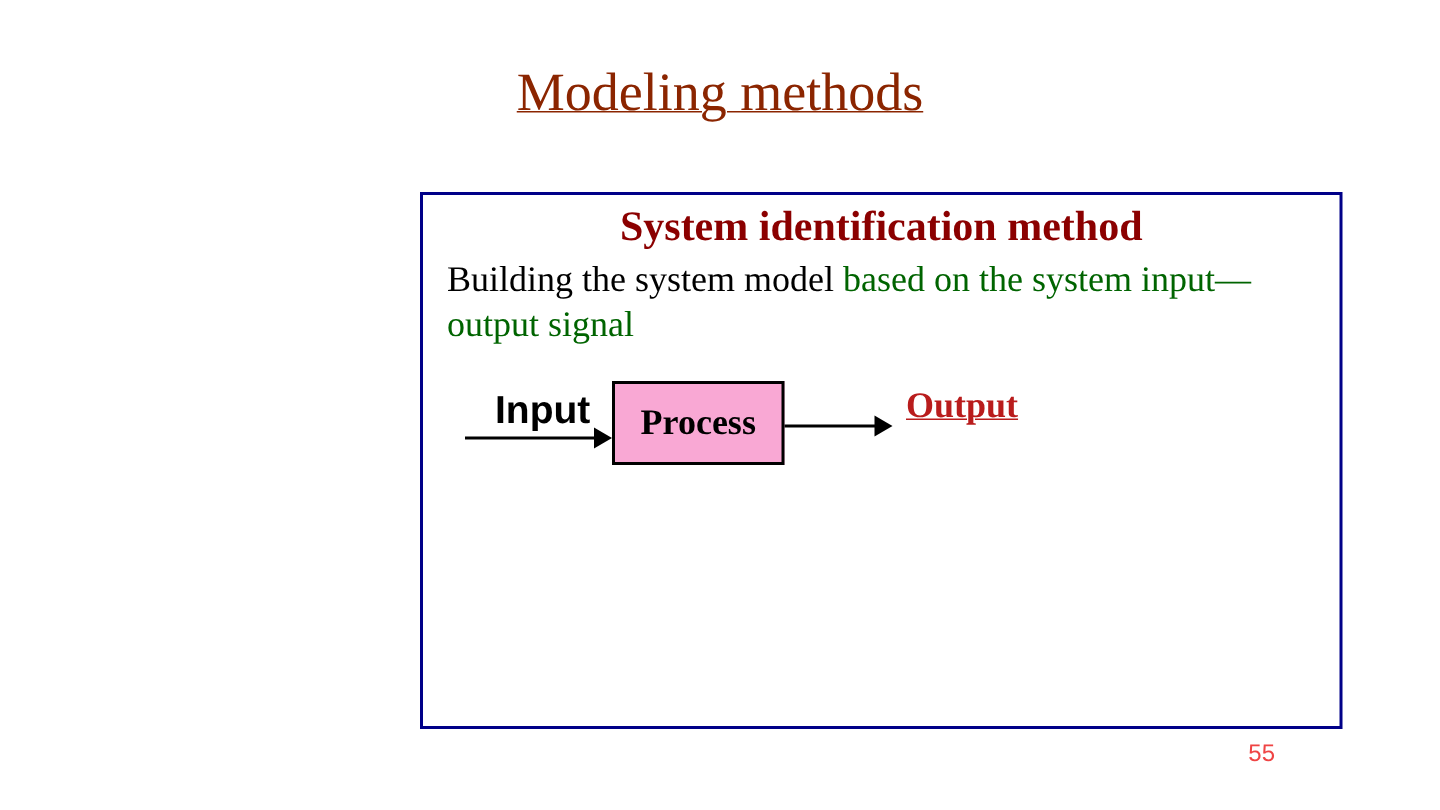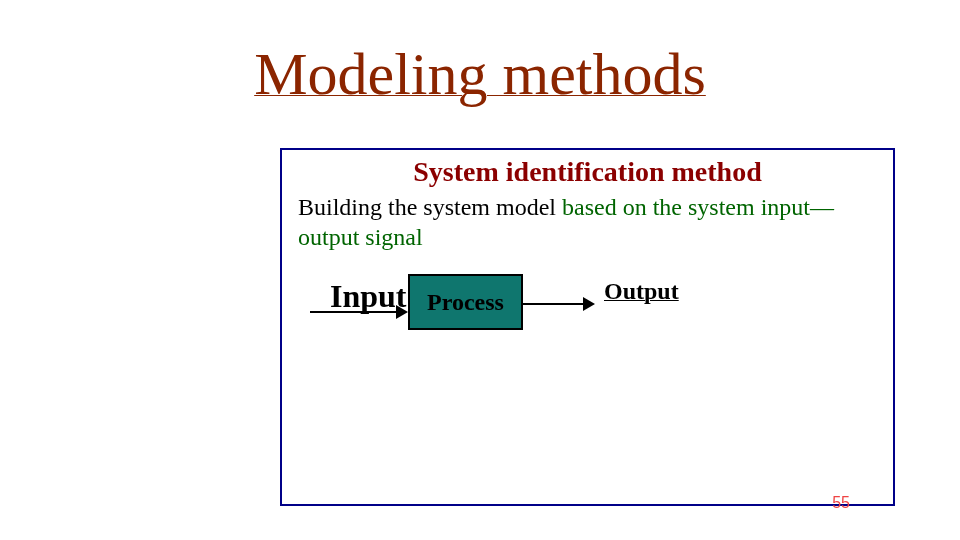--- a/index.html
+++ b/index.html
@@ -16,35 +16,34 @@
     position: relative;
     width: 960px;
     height: 540px;
   }
   .title {
     position: absolute;
     top: 40px;
     left: 0;
     width: 960px;
     text-align: center;
-    font-size: 60px;
+    font-size: 36px;
     color: #8B2500;
     text-decoration: underline;
     text-decoration-thickness: 1px;
   }
   .content-box {
     position: absolute;
     top: 128px;
     left: 280px;
     width: 615px;
     height: 358px;
     border: 2px solid #000088;
     box-sizing: border-box;
     padding: 6px 10px 10px 10px;
-    margin-top: 20px;
   }
   .subtitle {
     font-family: "Comic Sans MS", "Comic Sans", cursive;
     font-size: 28px;
     font-weight: bold;
     color: #8B0000;
     text-align: center;
     margin-bottom: 4px;
   }
   .body-text {
@@ -60,22 +59,22 @@
   .diagram {
     position: relative;
     margin-top: 28px;
     height: 70px;
     width: 100%;
   }
   .input-label {
     position: absolute;
     top: -2px;
     left: 38px;
-    font-family: Liberation Serif, serif;
-    font-size: 32px;
+    font-family: Liberation Sans, sans-serif;
+    font-size: 26px;
     font-weight: bold;
     color: #000;
   }
   .input-arrow {
     position: absolute;
     top: 22px;
     left: 18px;
     width: 100px;
     height: 20px;
   }
@@ -95,21 +94,21 @@
     border-left: 12px solid #000;
     border-top: 7px solid transparent;
     border-bottom: 7px solid transparent;
   }
   .process-box {
     position: absolute;
     top: -6px;
     left: 116px;
     width: 115px;
     height: 56px;
-    background: #0f766e;
+    background: #f9a8d4;
     border: 2px solid #000;
     display: flex;
     align-items: center;
     justify-content: center;
     font-family: "Times New Roman", Times, serif;
     font-size: 24px;
     font-weight: bold;
     color: #000;
     box-sizing: border-box;
   }
@@ -137,21 +136,21 @@
     border-top: 7px solid transparent;
     border-bottom: 7px solid transparent;
   }
   .output-label {
     position: absolute;
     top: -2px;
     left: 312px;
     font-family: "Times New Roman", Times, serif;
     font-size: 24px;
     font-weight: bold;
-    color: #000000;
+    color: #b91c1c;
     text-decoration: underline;
     text-decoration-thickness: 1px;
   }
   .page-number {
     position: absolute;
     bottom: 28px;
     right: 110px;
     font-family: Arial, Helvetica, sans-serif;
     font-size: 16px;
     color: #ef4444;

